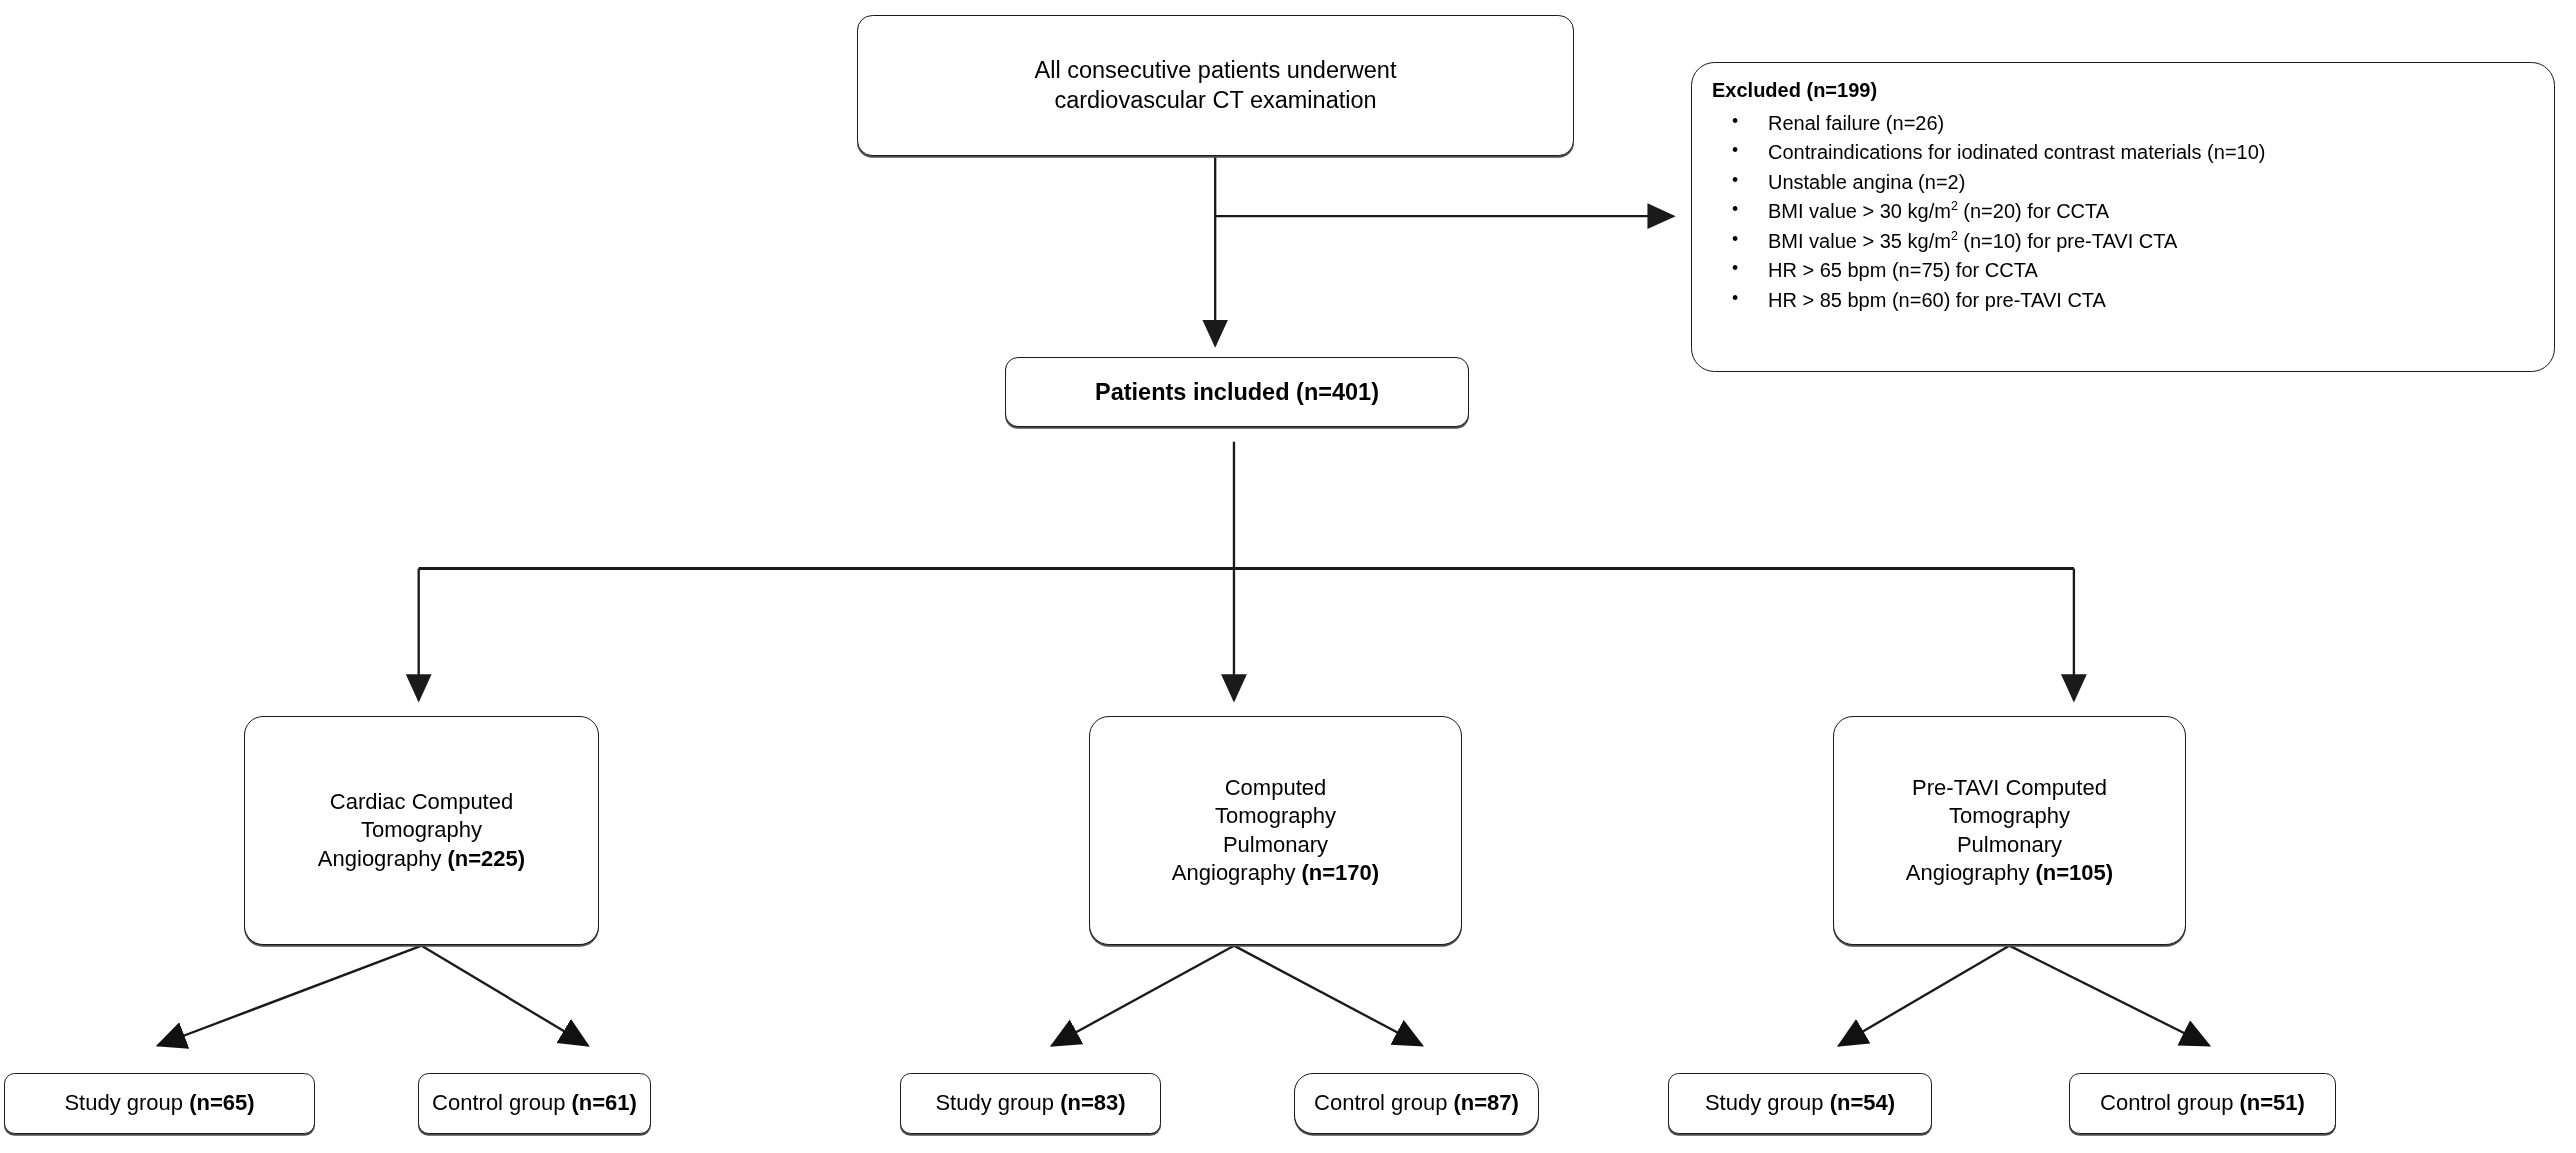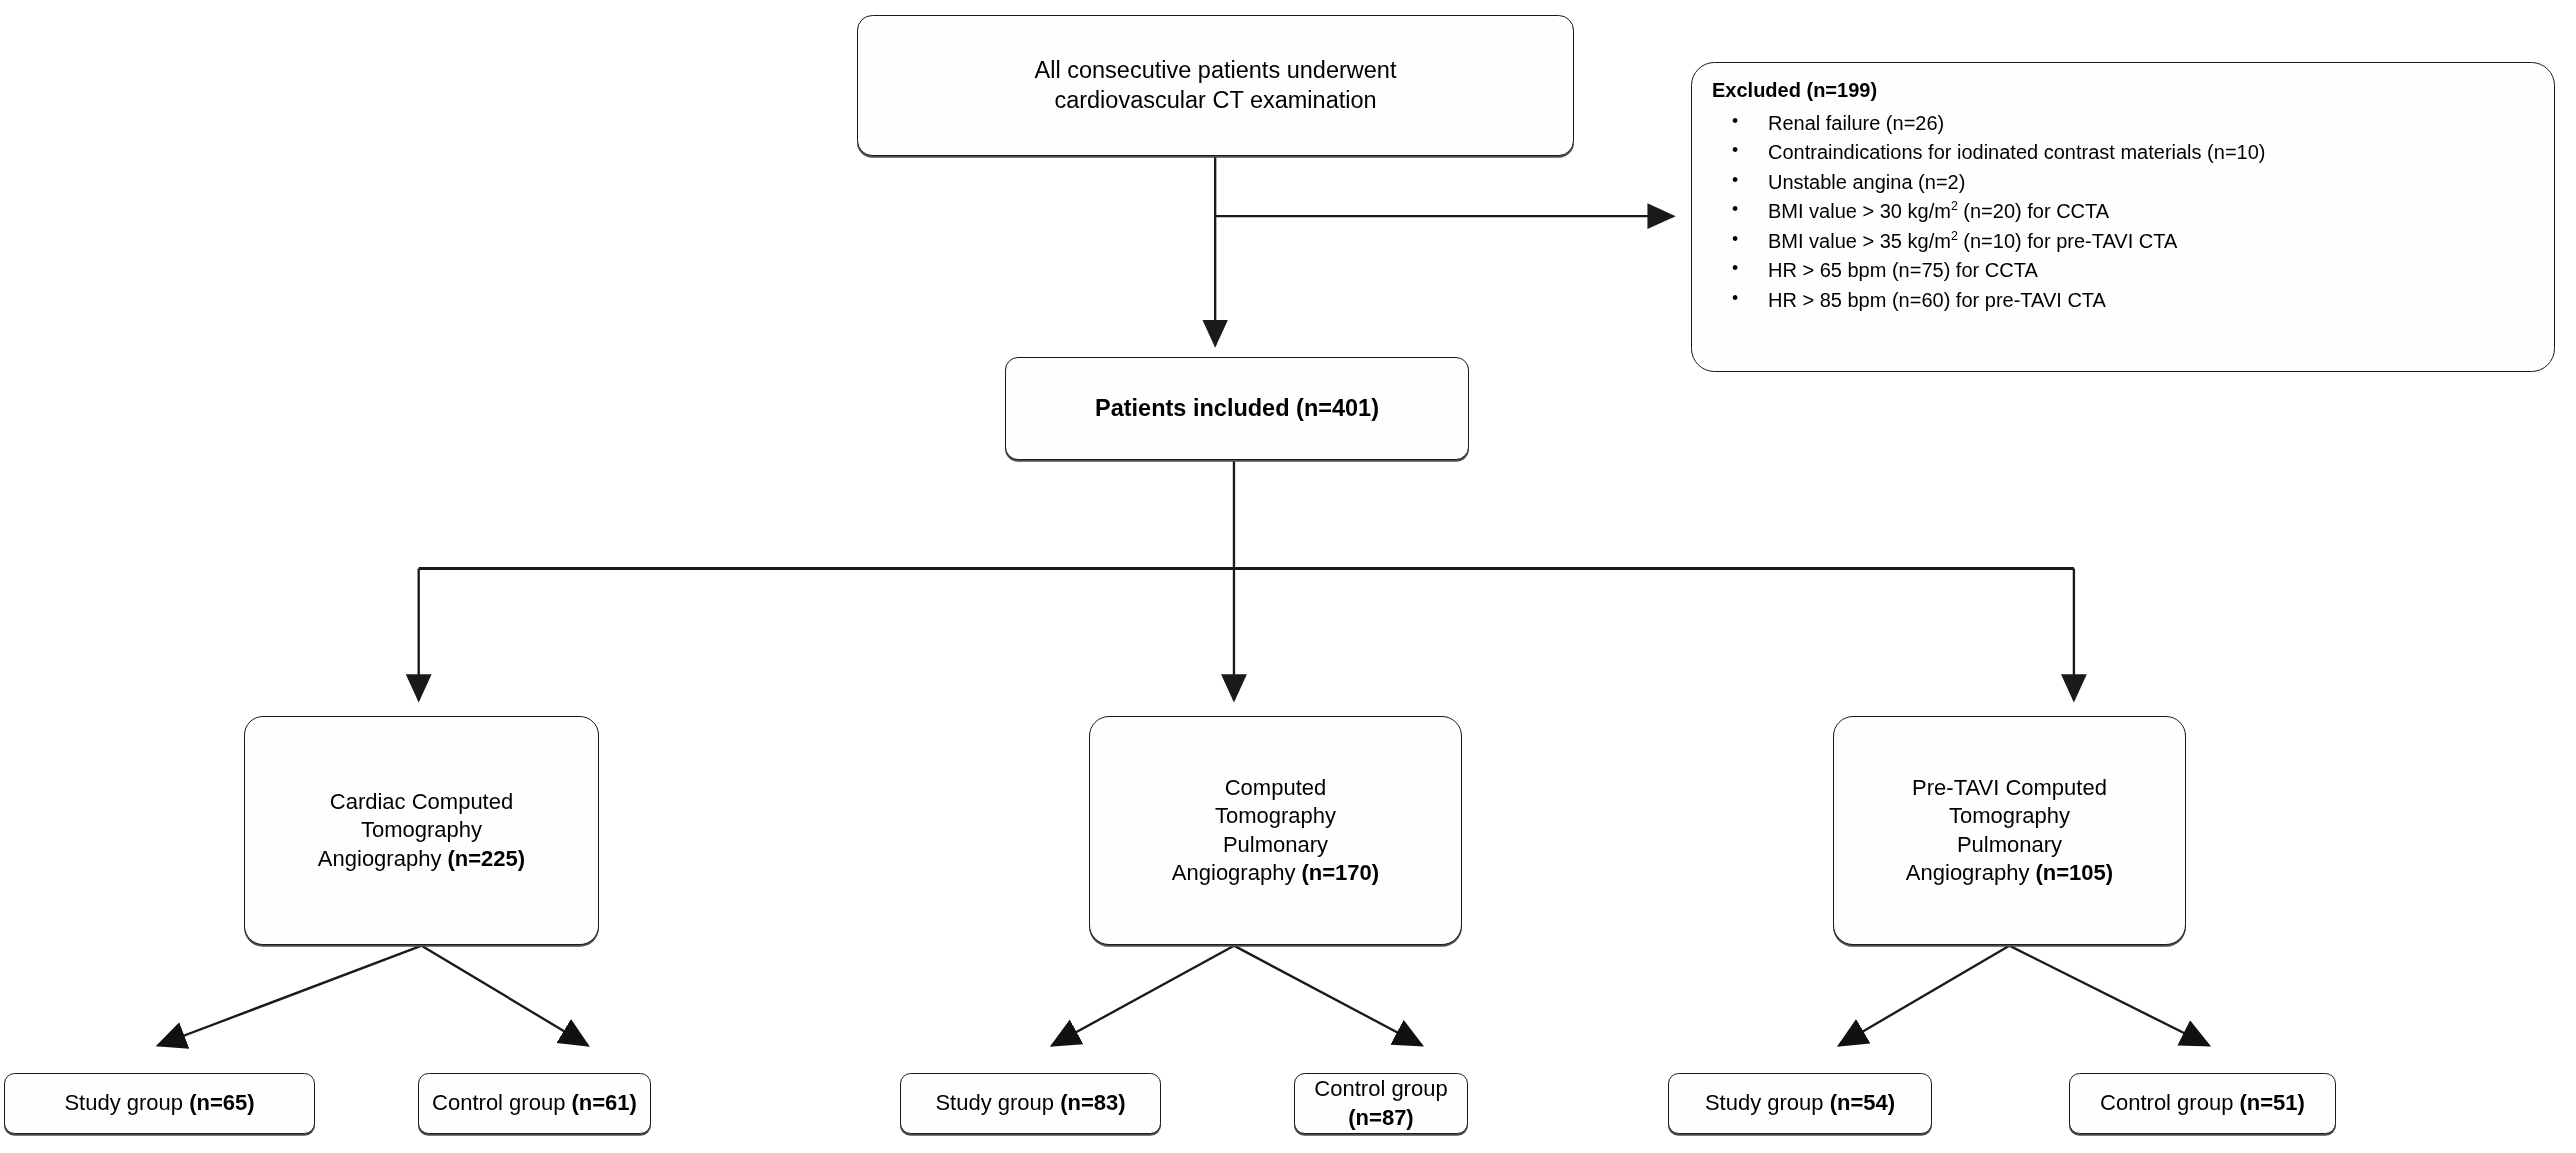--- a/index.html
+++ b/index.html
@@ -13,35 +13,35 @@
         border:1.8px solid #1a1a1a;display:flex;align-items:center;justify-content:center;
         text-align:center;line-height:1.28;}
   .node .inner{padding:0 8.2px;width:100%;}
 
   
   .node.shadow{box-shadow:0 1.8px 0 0 #4d4d4d;}
 
   #top-box{left:857px;top:14.7px;width:717px;height:141px;border-radius:15.3px;font-size:23.5px;align-items:center;}
   #excluded-box{left:1691px;top:62px;width:864px;height:310px;border-radius:23.5px;
                 display:block;padding:15.3px 17.6px 5.9px 20px;font-size:20px;text-align:left;}
-  #included-box{left:1005px;top:357px;width:464px;height:103px;border-radius:13px;
+  #included-box{left:1005px;top:357px;width:464px;height:70px;border-radius:13px;
                 font-size:23.5px;font-weight:bold;}
 
   .modality{height:229px;border-radius:20px;font-size:22px;top:716px;}
   #mod-1{left:244px;width:355px;border-radius:19px;}
   #mod-2{left:1058px;width:373px;margin-left:31px;}
   #mod-3{left:1833px;width:353px;}
   .modality .lastline{font-weight:bold;}
   .modality .lastline .lead{font-weight:normal;}
 
   .leaf{height:61px;border-radius:10.6px;font-size:22px;top:1073px;}
   #leaf-1{left:4px;width:311px;}
   #leaf-2{left:418px;width:233px;}
   #leaf-3{left:900px;width:261px;}
-  #leaf-4{left:1294px;width:174px;}
+  #leaf-4{left:1294px;width:245px;border-radius:19px;}
   #leaf-5{left:1668px;width:264px;}
   #leaf-6{left:2069px;width:267px;}
   .leaf b{font-weight:bold;}
 
   .ex-title{font-weight:bold;font-size:20px;margin-bottom:8px;}
   ul.ex-list{list-style:none;margin:0;padding:0;}
   ul.ex-list li{position:relative;padding-left:56px;margin:0 0 5.9px 0;font-size:20px;
                 line-height:1.18;white-space:nowrap;}
   ul.ex-list li .bullet{position:absolute;left:20px;top:-1.2px;font-size:17.6px;}
   sup{font-size:0.62em;vertical-align:super;line-height:0;}

